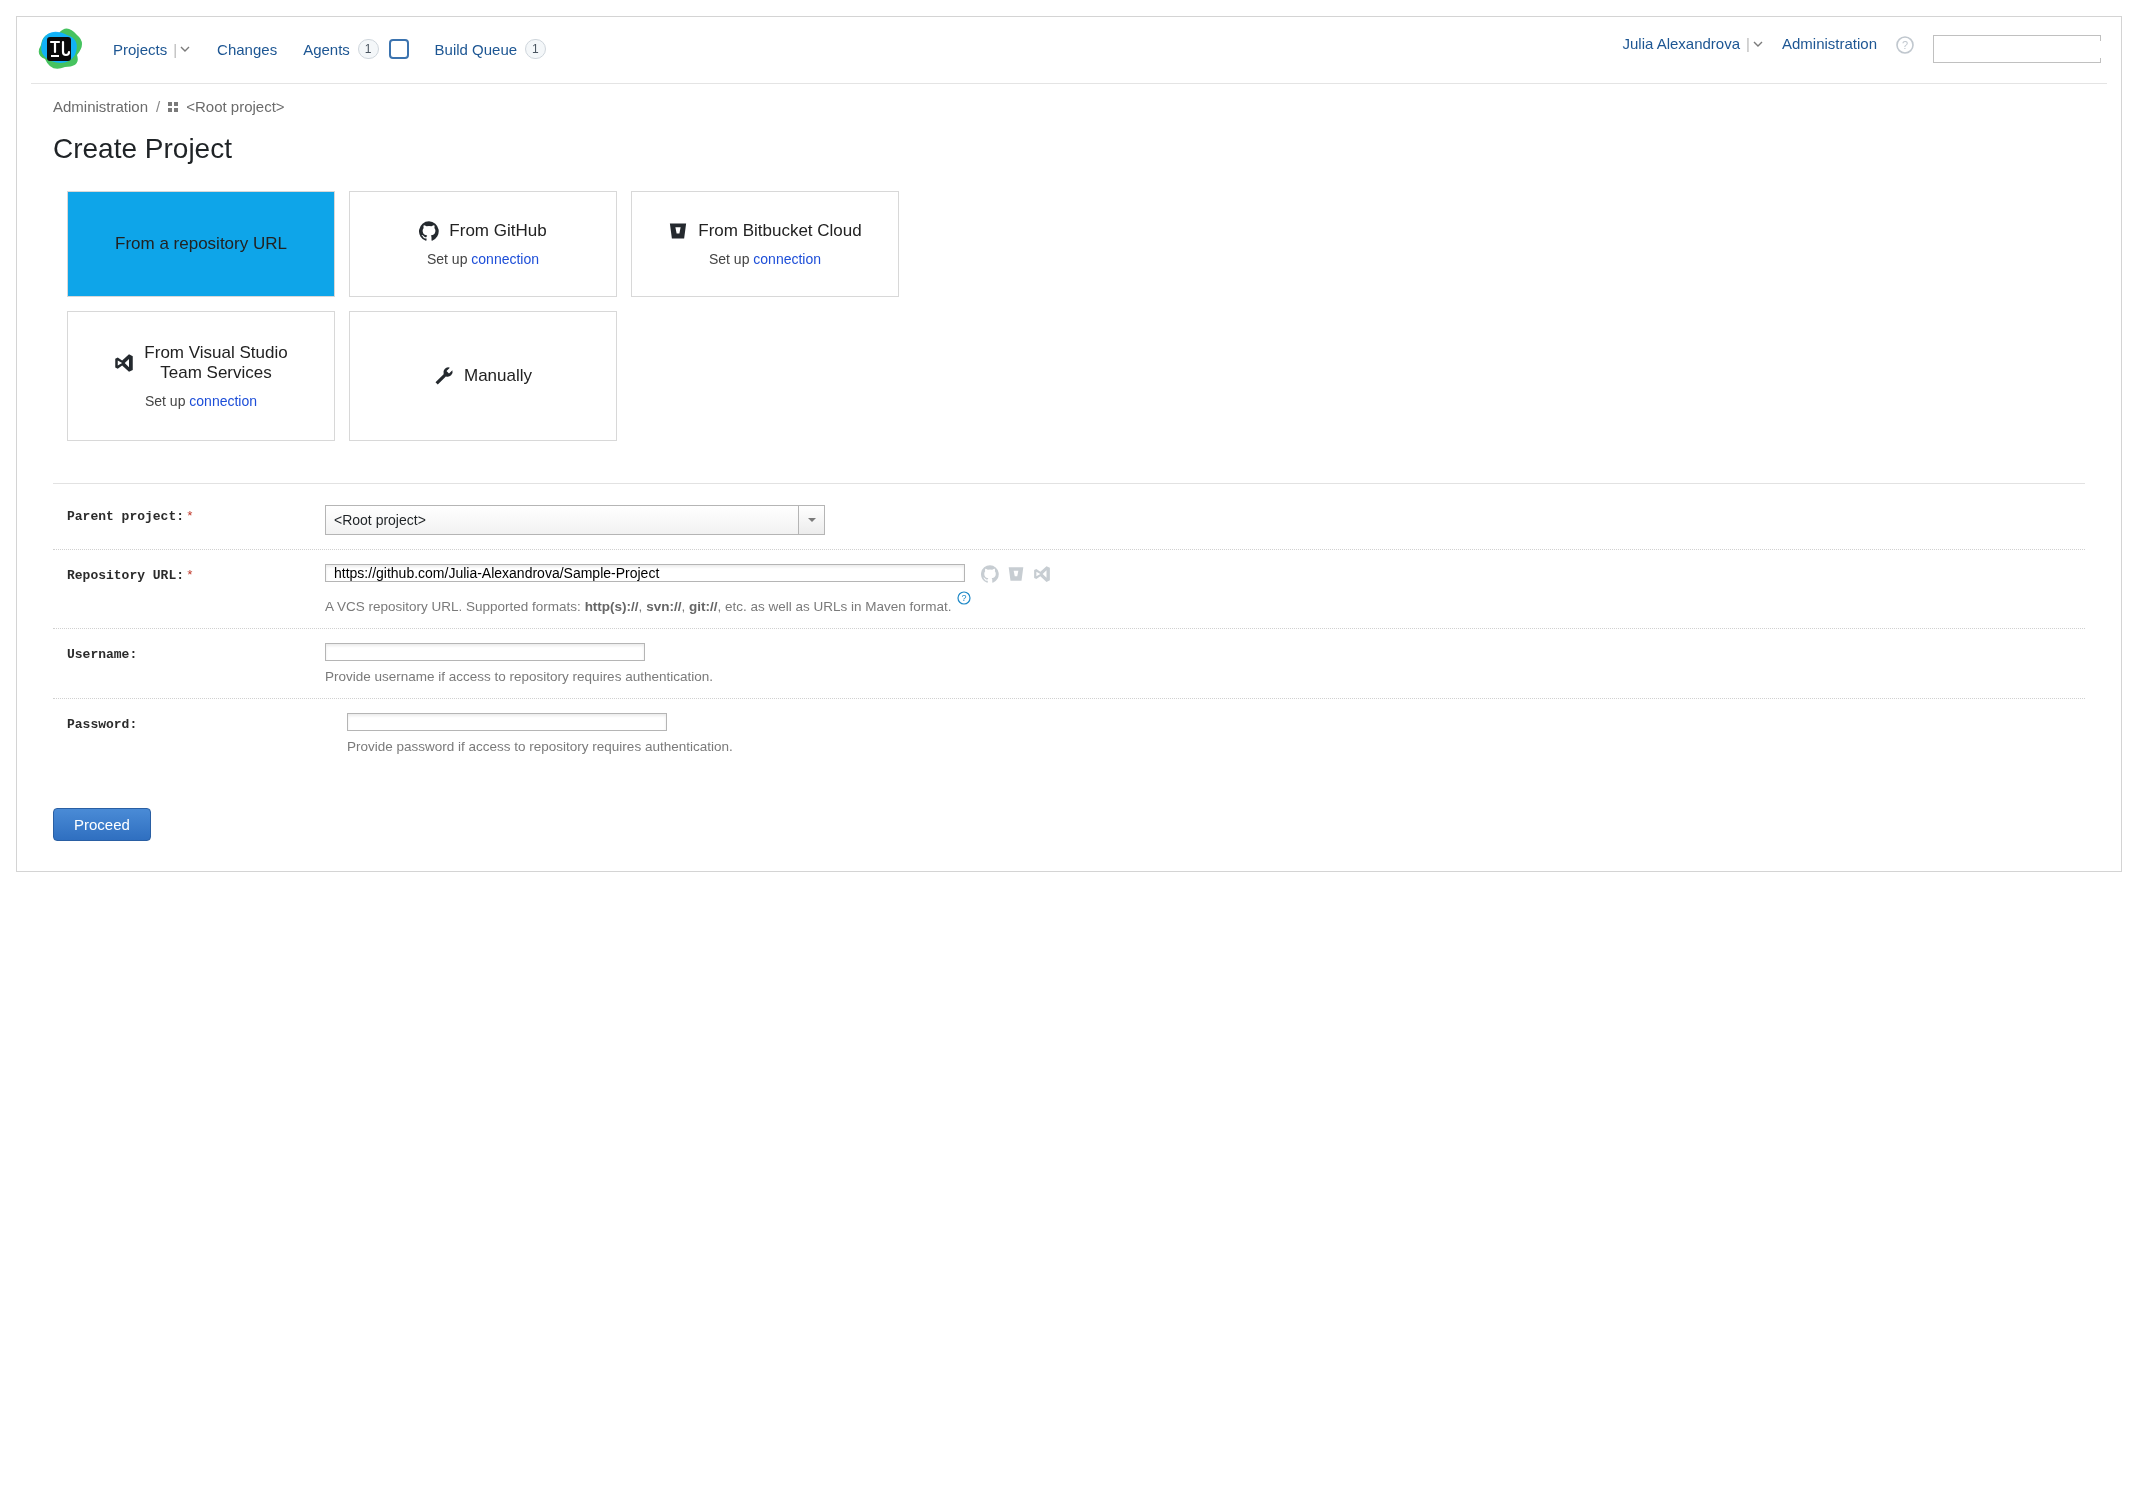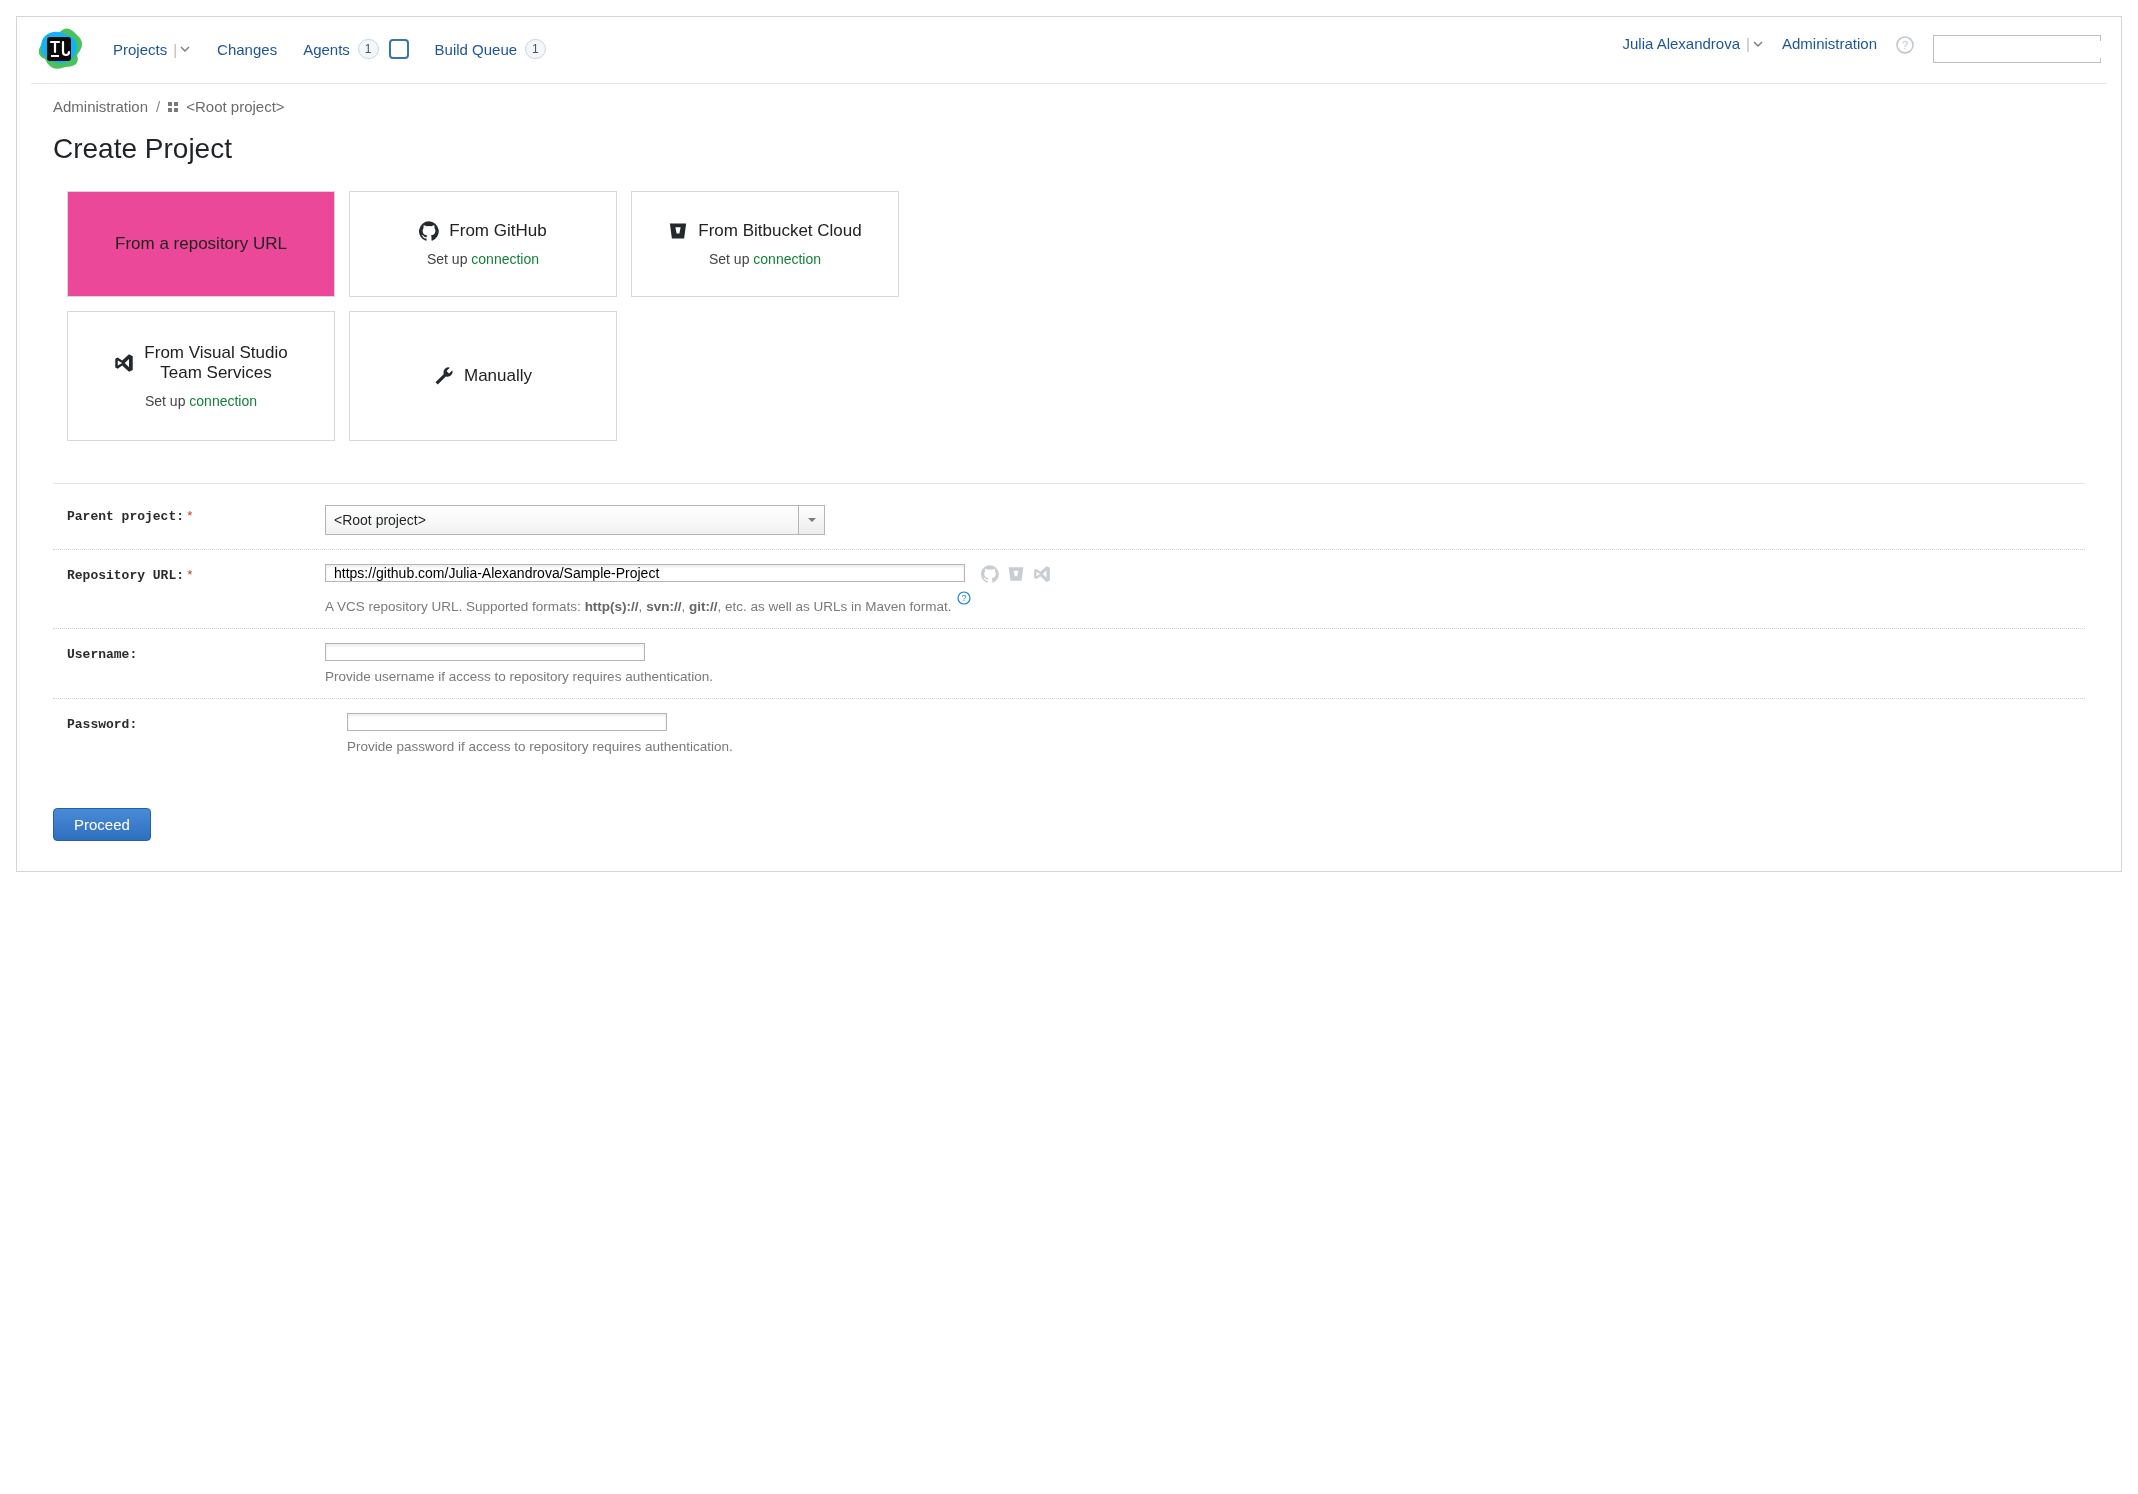--- a/index.html
+++ b/index.html
@@ -141,35 +141,35 @@
     display: flex;
     flex-direction: column;
     align-items: center;
     justify-content: center;
     font-size: 17px;
     cursor: pointer;
     text-align:center;
     padding: 8px 18px;
   }
   .card.selected {
-    background: #ec4899;
+    background: #0ea5e9;
   }
   .card .card-title {
     display: flex;
     align-items: center;
     gap: 10px;
     font-size: 17px;
     color:#222;
   }
   .card .card-sub {
     margin-top: 10px;
     font-size: 14px;
     color:#444;
   }
-  .card .card-sub a { color:#15803d; text-decoration:none; }
+  .card .card-sub a { color:#1d4ed8; text-decoration:none; }
   .icon20 { width:20px; height:20px; display:inline-block; }
   
   .form-hr {
     border:none;
     border-top: 1px solid #e2e2e2;
   }
   .form-row {
     display: flex;
     align-items: flex-start;
     padding: 14px 0;

